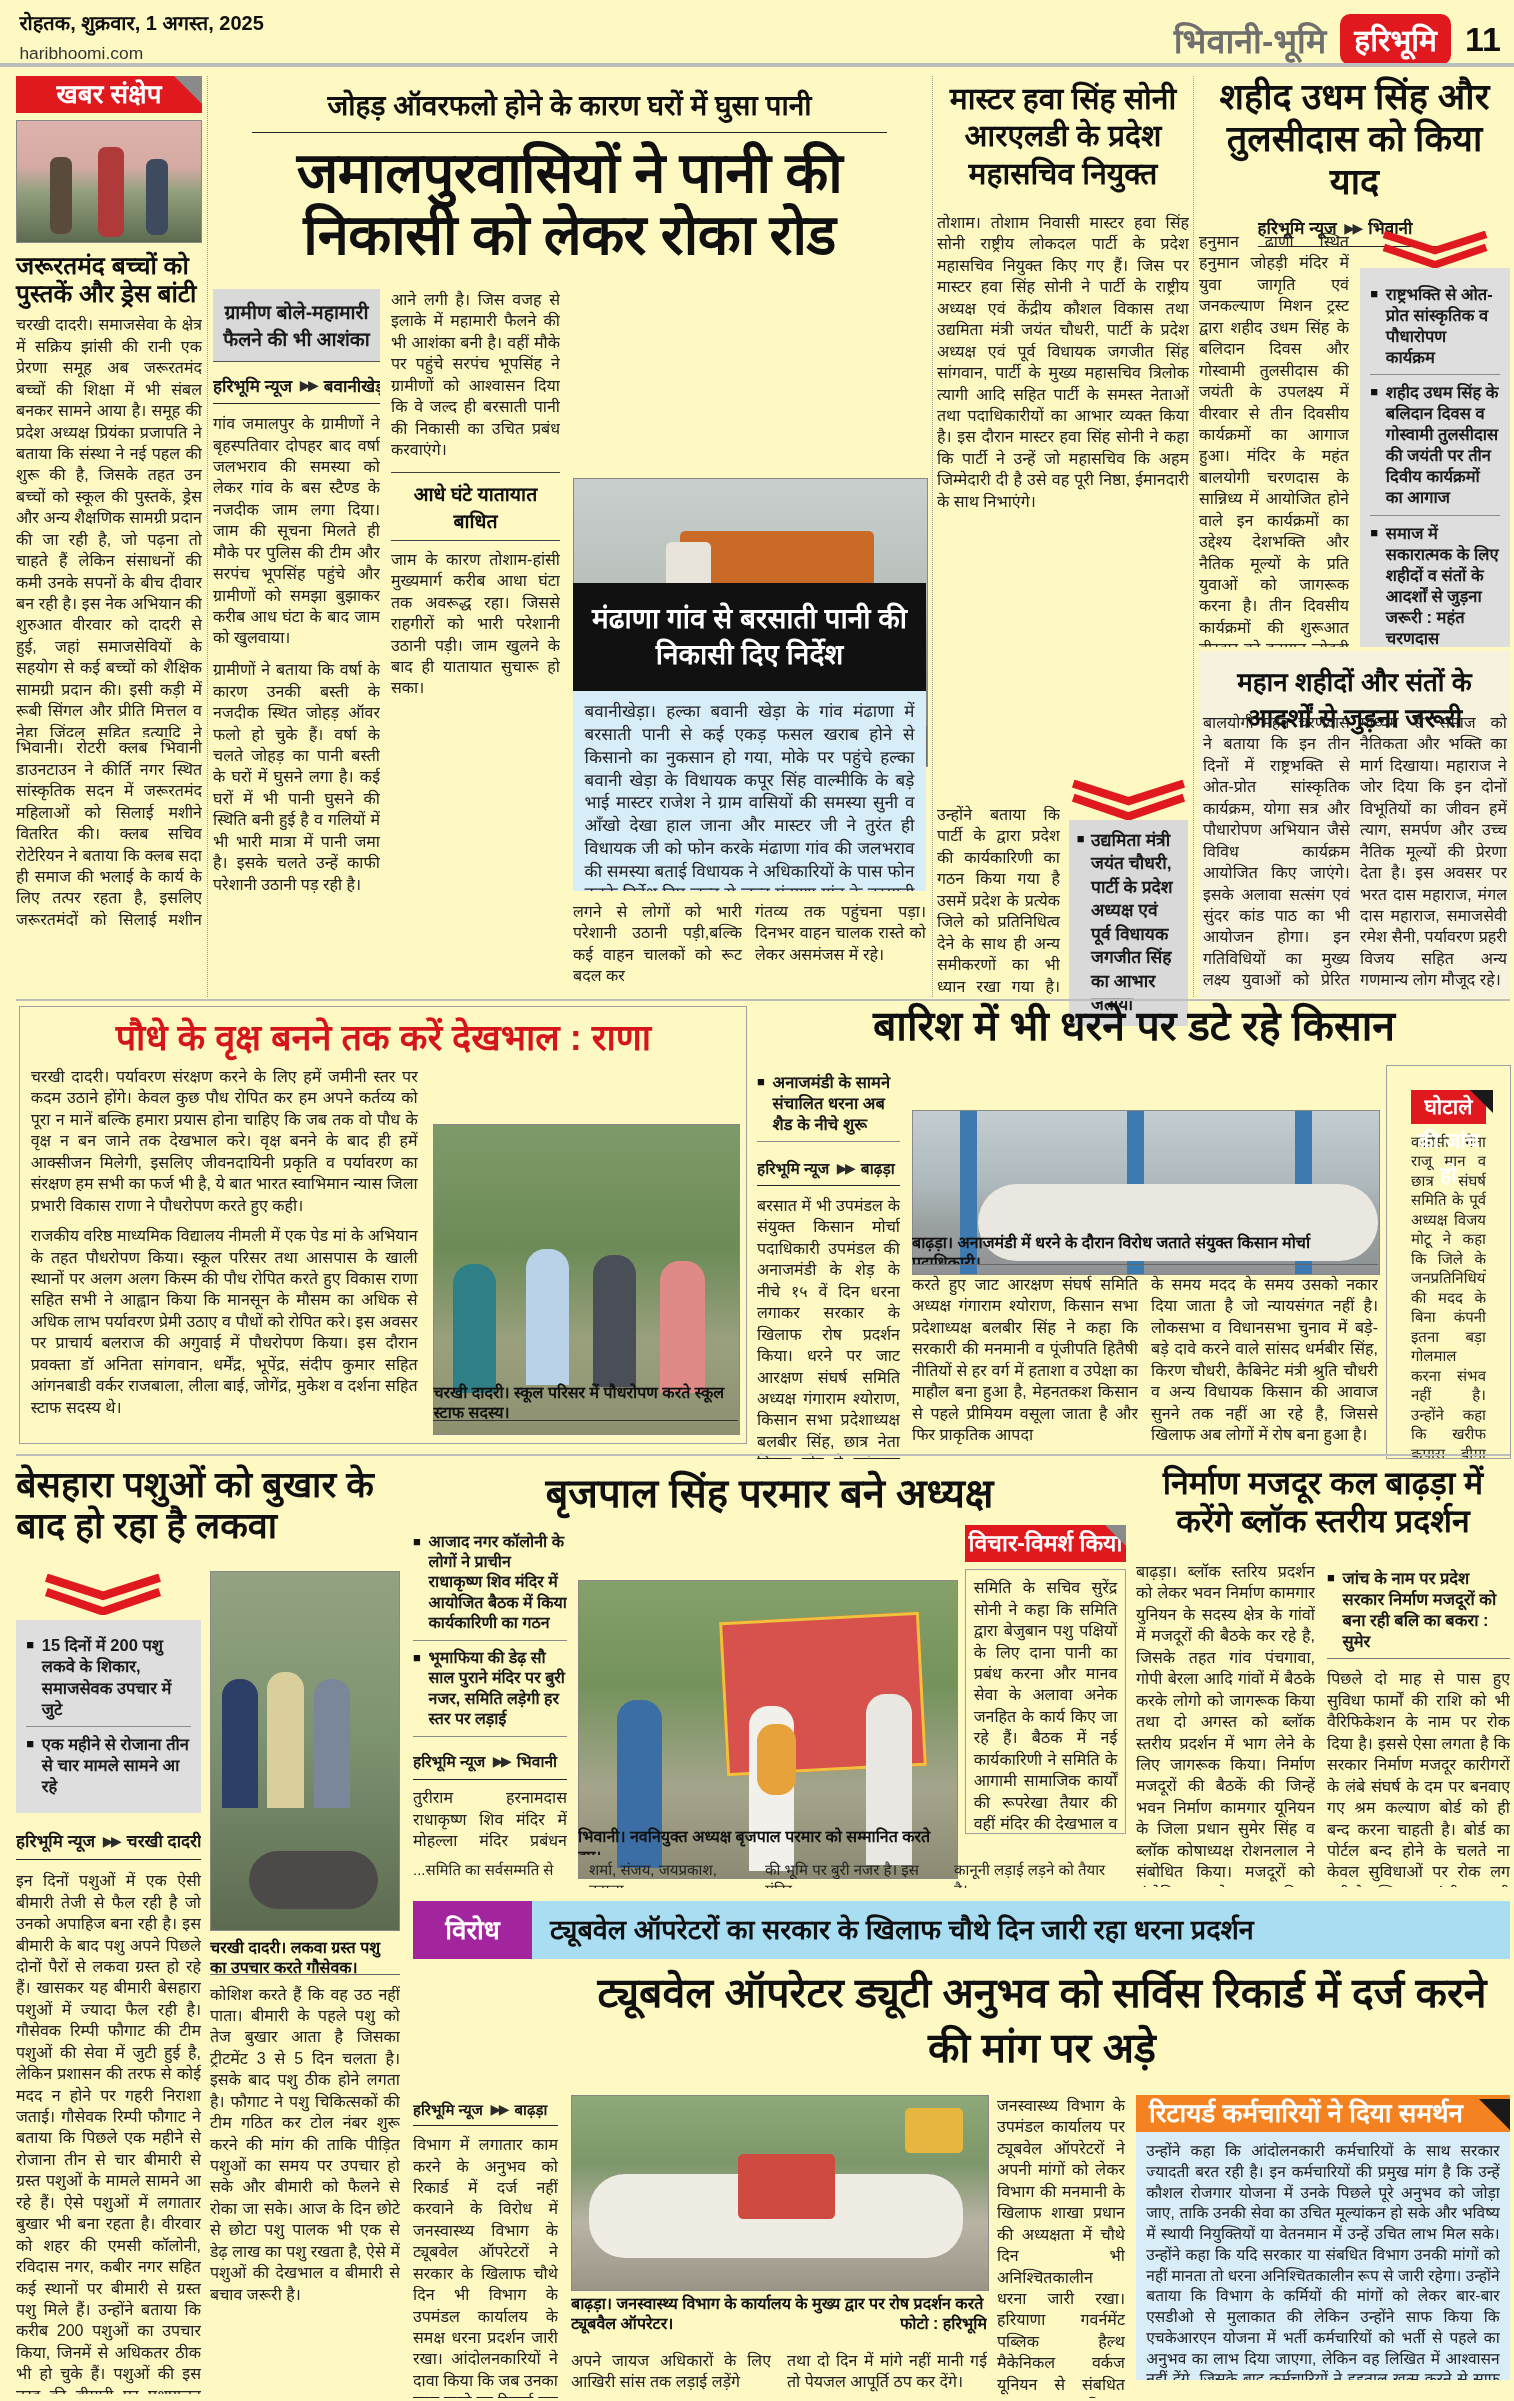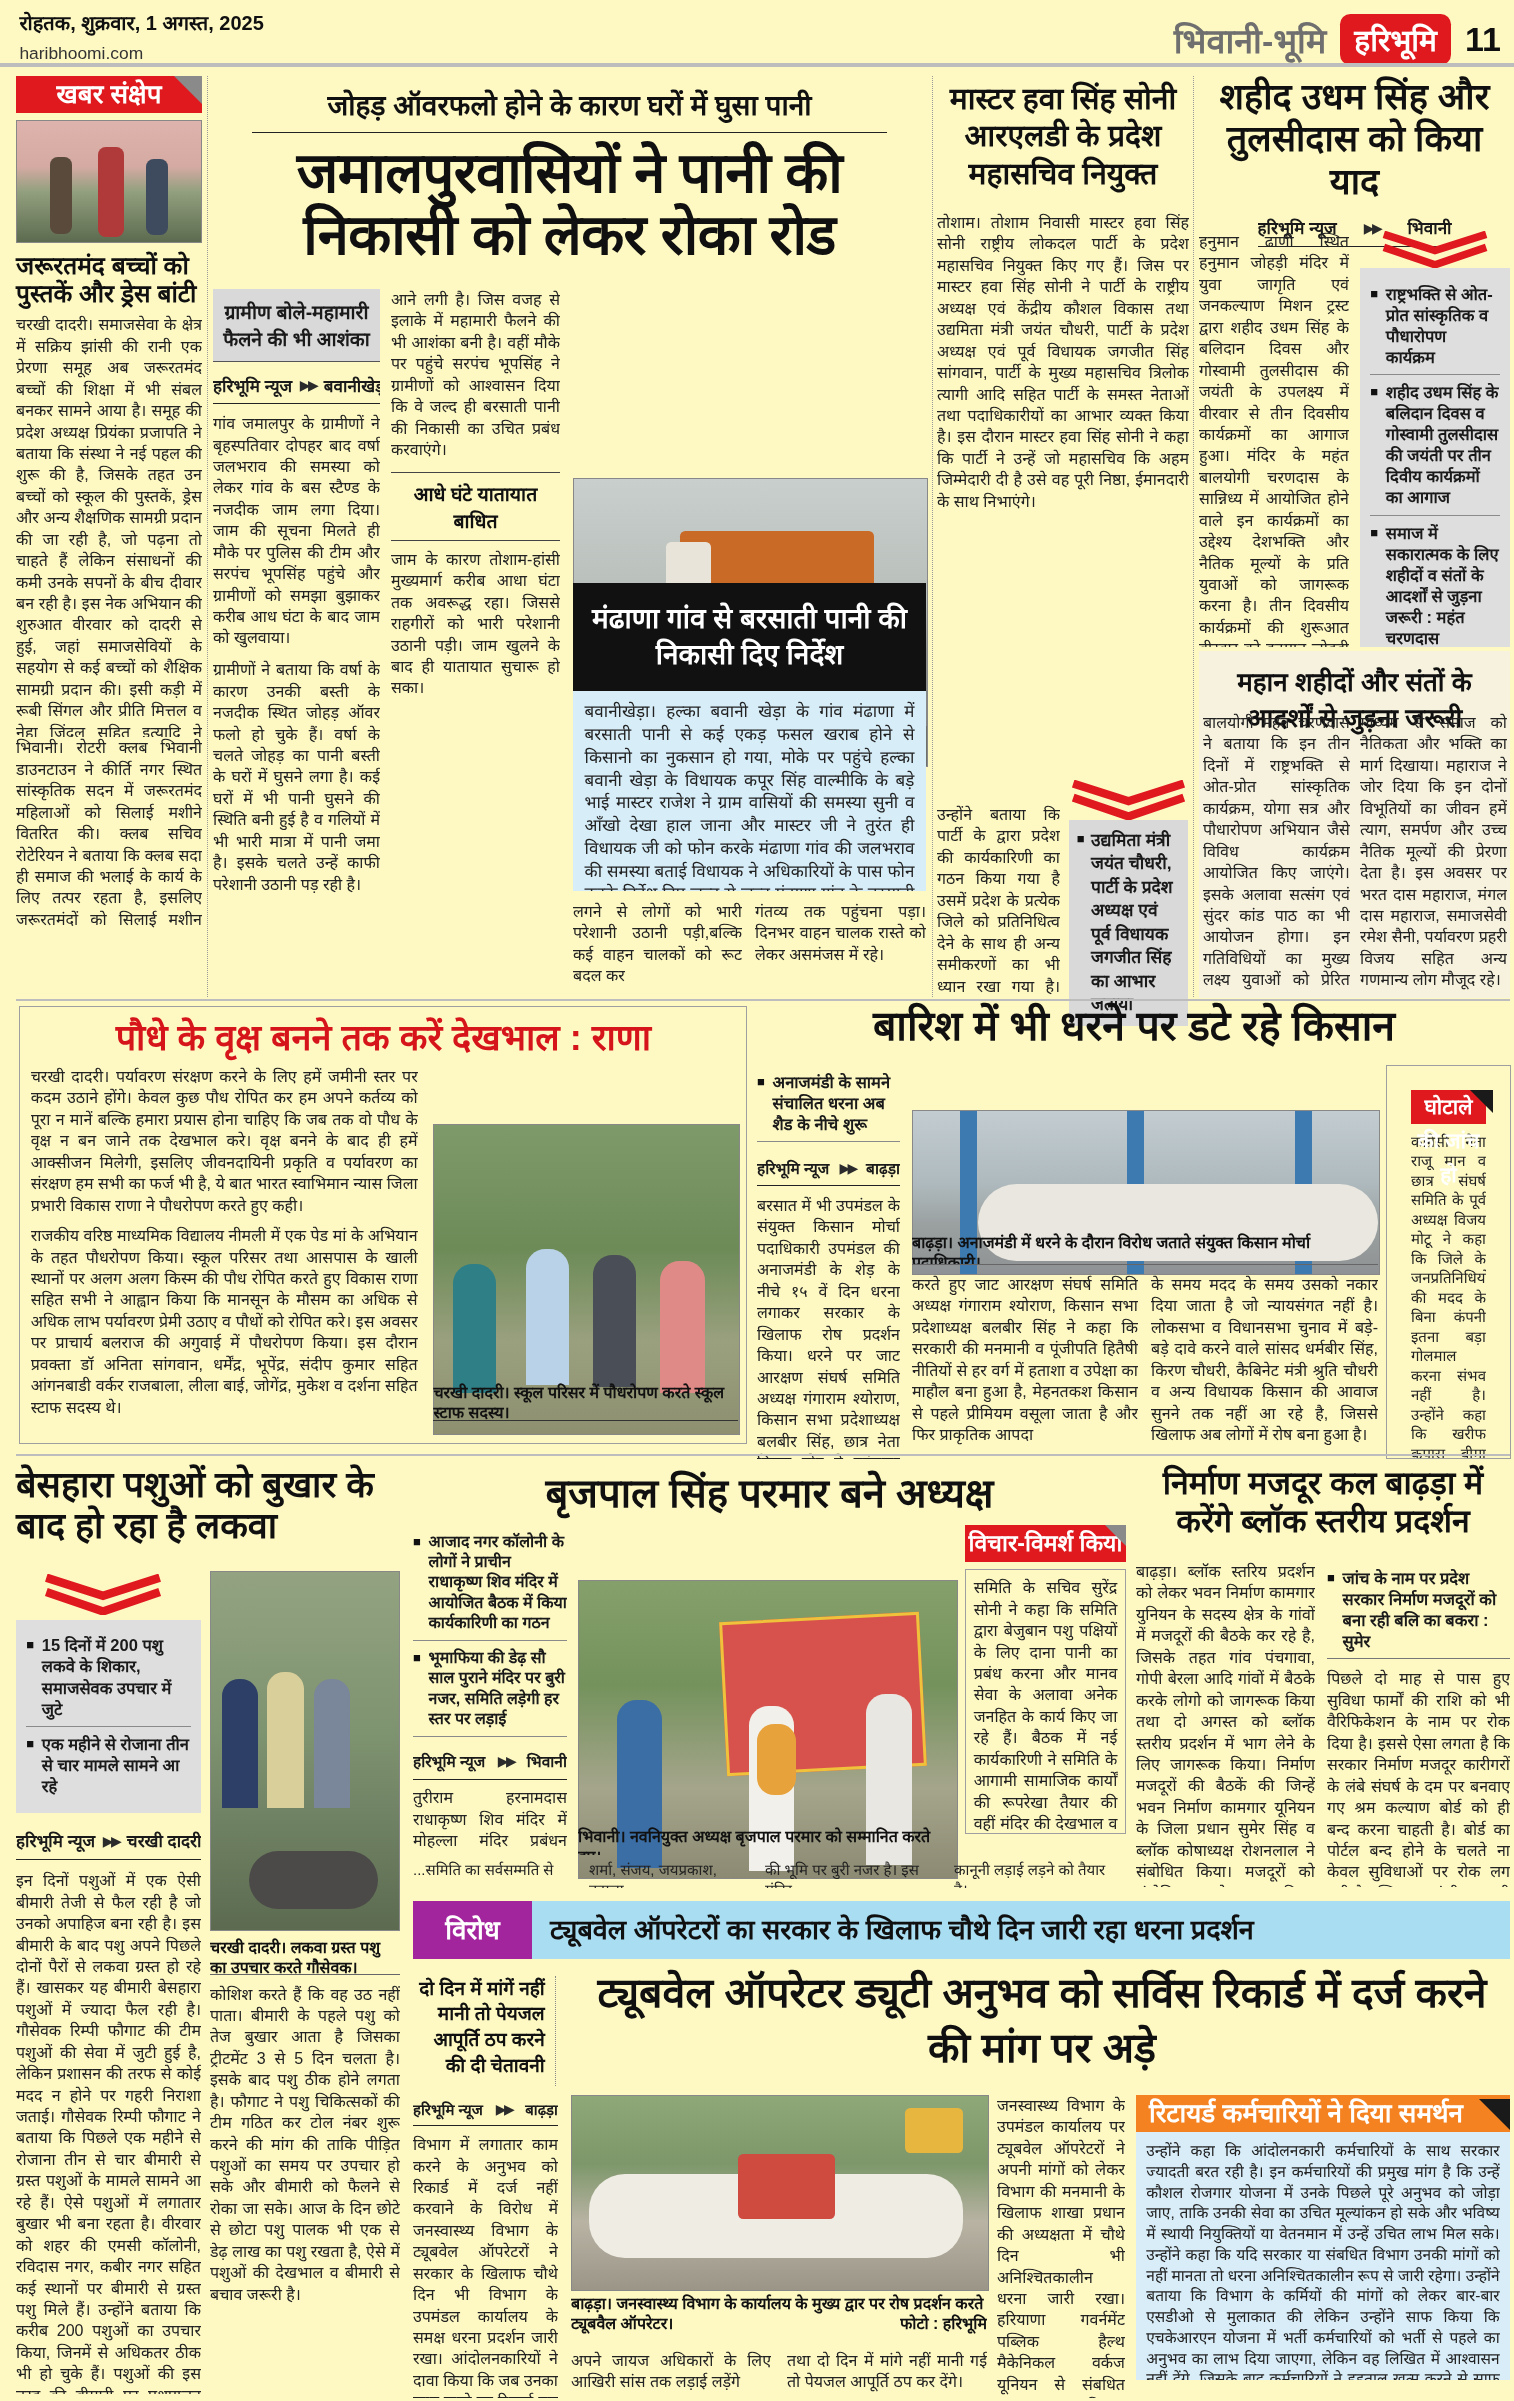--- a/index.html
+++ b/index.html
@@ -3,21 +3,21 @@
 <meta charset="utf-8">
 <style>
   html,body{margin:0;padding:0;background:#e9e9e9;}
   .page{position:relative;width:1514px;height:2401px;background:#fef9c3;
         font-family:"Liberation Sans","DejaVu Sans",sans-serif;color:#1a1a1a;overflow:hidden;}
   .abs{position:absolute;}
   .col{font-size:16px;line-height:1.34;text-align:justify;overflow:hidden;color:#222;}
   .colsm{font-size:15px;line-height:1.3;text-align:justify;overflow:hidden;color:#222;}
   .hl{font-weight:bold;color:#101010;}
   .center{text-align:center;}
-  .byline{display:flex;align-items:center;justify-content:space-between;gap:7.7px;font-weight:bold;font-size:17px;
+  .byline{display:flex;align-items:center;justify-content:flex-start;gap:7.7px;font-weight:bold;font-size:17px;
           border-bottom:1.9px solid #222;padding:3.9px 0 6.5px 0;overflow:hidden;white-space:nowrap;}
   .arr{color:#2b2b2b;font-size:14px;letter-spacing:-2.6px;}
   .graybox{background:#d9d9d9;font-weight:bold;text-align:center;overflow:hidden;}
   .bullets{background:#dedede;padding:9px 10.3px;overflow:hidden;}
   .bullet-item{display:flex;gap:7.7px;font-weight:bold;font-size:16.5px;line-height:1.28;text-align:left;
                padding:6.5px 0;border-bottom:1.3px solid #8a8a8a;}
   .bullet-item:last-child{border-bottom:none;}
   .sq{font-size:13px;line-height:1.6;color:#111;}
   .redhead{background:#e0191f;color:#fff;font-weight:bold;position:relative;overflow:visible;}
   .fold{position:absolute;right:0;top:0;width:0;height:0;border-style:solid;}
@@ -297,21 +297,20 @@
       <div class="col" style="margin-top:9px;">पिछले दो माह से पास हुए सुविधा फार्मों की राशि को भी वैरिफिकेशन के नाम पर रोक दिया है। इससे ऐसा लगता है कि सरकार निर्माण मजदूर कारीगरों के लंबे संघर्ष के दम पर बनवाए गए श्रम कल्याण बोर्ड को ही बन्द करना चाहती है। बोर्ड का पोर्टल बन्द होने के चलते ना केवल सुविधाओं पर रोक लग गयी है बल्कि नया पंजीकरण भी बन्द हो गया है। प्रदेश की भाजपा सरकार अपने चहेते दलालों एवं भ्रष्ट अधिकारियों को बचाने के लिए काम बंद कर दिये हैं, जिसके चलते निर्माण मजदूरों को बलि का बकरा बना रही है।</div>
     </div>
   </section>
 
   <section class="abs" style="left:413px;top:1901px;width:1097px;height:58px;display:flex;">
     <div class="center" style="width:119px;background:#a3259e;color:#fff;font-weight:bold;font-size:26px;line-height:58px;">विरोध</div>
     <div style="flex:1;background:#a9ddf1;font-weight:bold;font-size:27px;line-height:58px;padding-left:18px;overflow:hidden;white-space:nowrap;color:#101010;">ट्यूबवेल ऑपरेटरों का सरकार के खिलाफ चौथे दिन जारी रहा धरना प्रदर्शन</div>
   </section>
 
   <section class="abs" style="left:413px;top:1966px;width:1097px;height:123px;">
-    <div class="abs hl" style="left:0;top:9.7px;width:143px;height:110px;font-size:19px;line-height:1.35;text-align:right;border-right:1.9px dotted #888;padding-right:10.3px;box-sizing:border-box;overflow:hidden;">दो दिन में मांगें नहीं मानी तो पेयजल आपूर्ति ठप करने की दी चेतावनी</div>
     <h1 class="hl abs center" style="left:161px;top:0;width:936px;font-size:41px;line-height:1.35;">ट्यूबवेल ऑपरेटर ड्यूटी अनुभव को सर्विस रिकार्ड में दर्ज करने की मांग पर अड़े</h1>
   </section>
 
   <section class="abs" style="left:413px;top:2095px;width:1097px;height:303px;">
     <div class="abs" style="left:0;top:0;width:145px;height:303px;overflow:hidden;">
       <div class="byline" style="font-size:15px;">
         <span>हरिभूमि न्यूज</span>
         <span class="arr">▶▶</span>
         <span>बाढ़ड़ा</span>
       </div>

